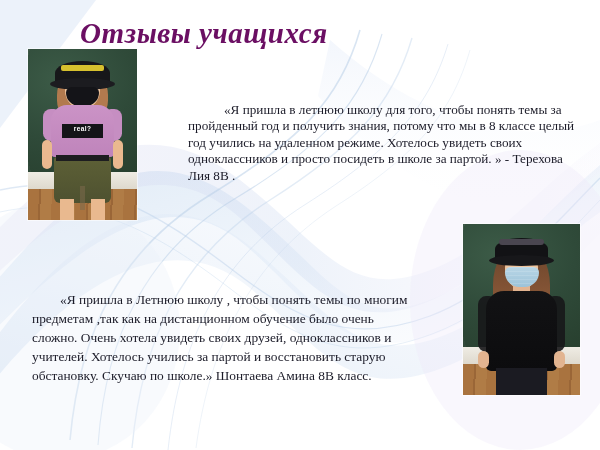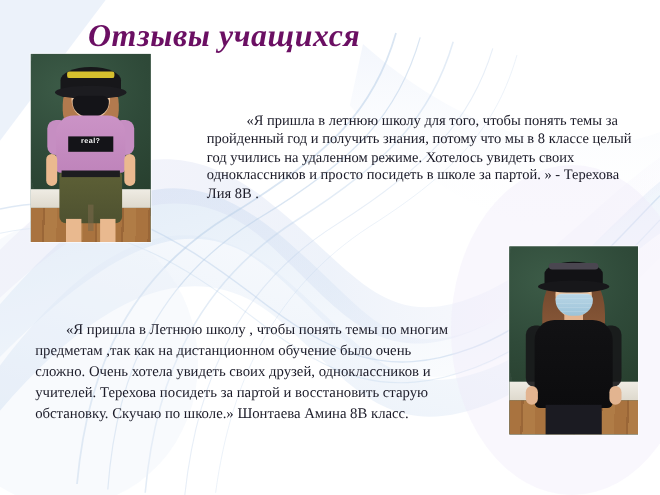--- a/index.html
+++ b/index.html
@@ -207,21 +207,21 @@
       <div class="f1-legL"></div>
       <div class="f1-legR"></div>
     </div>
   </div>
 
   <div class="quote quote-top">
     <span class="indent"></span><span>«Я пришла в летнюю школу для того, чтобы понять темы за пройденный год и получить знания, потому что мы в 8 классе целый год учились на удаленном режиме. Хотелось увидеть своих одноклассников и просто посидеть в школе за партой. » - Терехова Лия 8В .</span>
   </div>
 
   <div class="quote quote-bottom">
-    <span class="indent"></span><span>«Я пришла в Летнюю школу , чтобы понять темы по многим предметам ,так как на дистанционном обучение было очень сложно. Очень хотела увидеть своих друзей, одноклассников и  учителей. Терехова посидеть за партой и восстановить  старую обстановку. Скучаю по школе.» Шонтаева Амина 8В класс.</span>
+    <span class="indent"></span><span>«Я пришла в Летнюю школу , чтобы понять темы по многим предметам ,так как на дистанционном обучение было очень сложно. Очень хотела увидеть своих друзей, одноклассников и  учителей. Хотелось учились за партой и восстановить  старую обстановку. Скучаю по школе.» Шонтаева Амина 8В класс.</span>
   </div>
 
   <div class="photo photo-2">
     <div class="ph">
       <div class="board"></div>
       <div class="trim"></div>
       <div class="floor"></div>
 
       <div class="f2-hair"></div>
       <div class="f2-face"></div>

